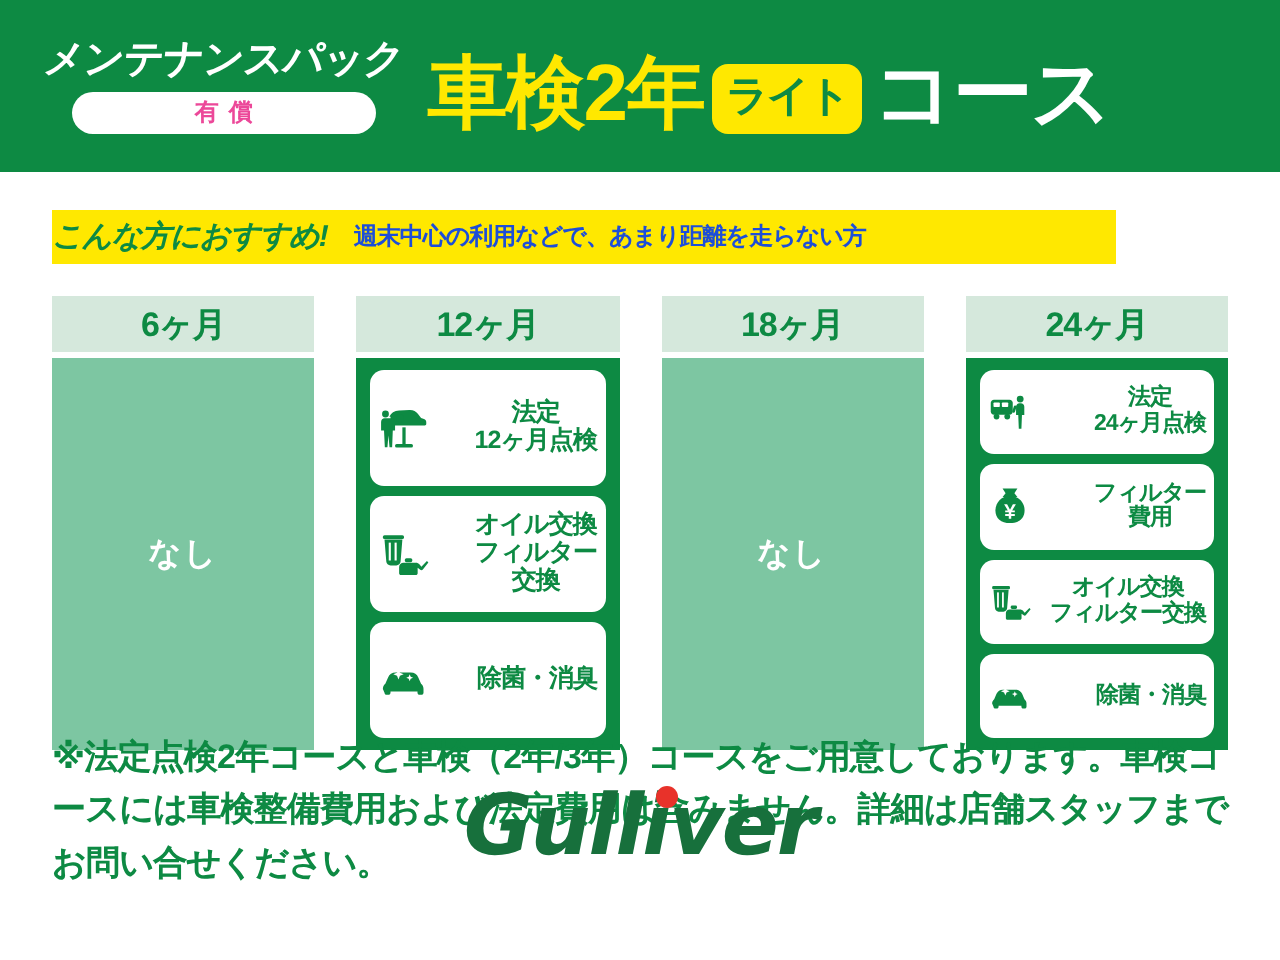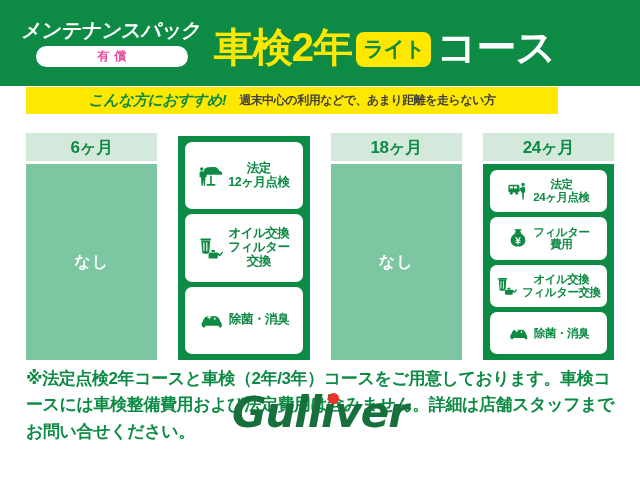--- a/index.html
+++ b/index.html
@@ -89,51 +89,50 @@
     font-weight: bold;
     line-height: 1;
     letter-spacing: -1px;
     white-space: nowrap;
   }
 
   
   .recommend-bar {
     position: absolute;
     left: 26px;
-    top: 87px;
+    top: 105px;
     width: 532px;
     height: 27px;
     background: #ffe800;
     display: flex;
     align-items: center;
-    justify-content: center;
     box-sizing: border-box;
   }
   .recommend-head {
     color: #0d8a43;
     font-size: 15px;
     font-weight: bold;
     font-style: italic;
     letter-spacing: -0.5px;
     white-space: nowrap;
   }
   .recommend-sub {
-    color: #404040;
+    color: #1d4ed8;
     font-size: 12px;
     font-weight: bold;
     margin-left: 13px;
     letter-spacing: -0.5px;
     white-space: nowrap;
   }
 
   
   .table {
     position: absolute;
     left: 26px;
-    top: 133px;
+    top: 148px;
     width: 588px;
     height: 227px;
     display: flex;
     gap: 21px;
     box-sizing: border-box;
   }
   .col {
     flex: 1 1 0;
     display: flex;
     flex-direction: column;
@@ -177,21 +176,21 @@
   }
 
   
   .item {
     background: #ffffff;
     border-radius: 7px;
     width: 100%;
     box-sizing: border-box;
     display: flex;
     align-items: center;
-    justify-content: center;
+    justify-content: space-between;
     gap: 4px;
     padding: 5px 4px;
     flex: 1 1 0;
     min-height: 0;
   }
   .item .icon {
     flex: 0 0 auto;
     display: flex;
     align-items: center;
     justify-content: center;
@@ -273,20 +272,21 @@
 </div>
 
 <div class="table" id="plan-table">
     <div class="col col-6">
       <div class="col-head">6ヶ月</div>
       <div class="col-body empty">
         <div class="none-label">なし</div>
       </div>
     </div>
     <div class="col col-12">
+      <div class="col-head">12ヶ月</div>
       <div class="col-body filled">
         <div class="item">
           <span class="icon">
             <svg width="26" height="26" viewBox="0 0 32 32">
               <path fill="#0d8a43" d="M7 9c1-2.3 3-3.6 6-3.8l6.3-.3c2.4-.1 4 .7 5.2 2.3l2 2.7 1.8.6c.9.3 1.4 1 1.4 1.9v1.2c0 .5-.4.9-.9.9H8.6c-.5 0-.9-.4-.9-.9V9z"></path>
               <circle fill="#0d8a43" cx="13.5" cy="10" r="2.4"></circle>
               <rect fill="#0d8a43" x="15" y="15.6" width="2" height="11"></rect>
               <rect fill="#0d8a43" x="10.5" y="25.8" width="11" height="2.2" rx="1"></rect>
               <circle fill="#0d8a43" cx="4.6" cy="7.4" r="2.1"></circle>
               <path fill="#0d8a43" d="M4.1 10c-1.3 0-2.2 1-2.2 2.3v5.2h1.8l.5 10.4h1.6l.6-7.3.7 7.3h1.6l.4-10.4h1.4V12c0-1.1-.9-2-2-2z"></path>

